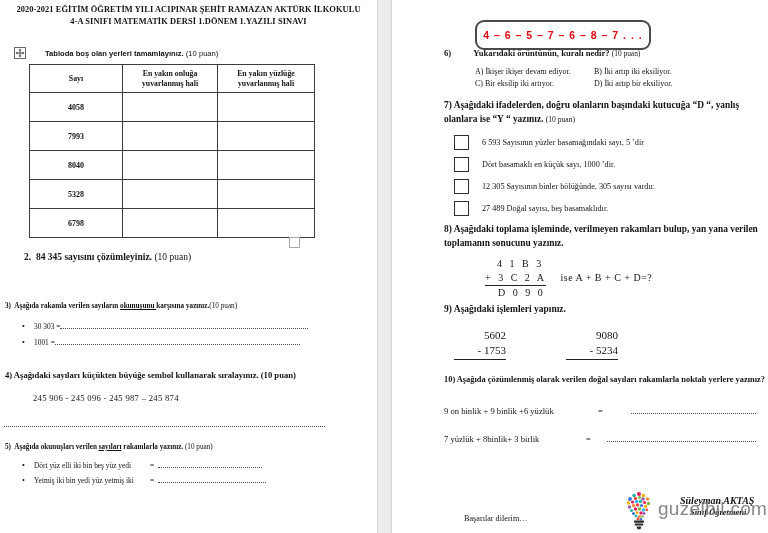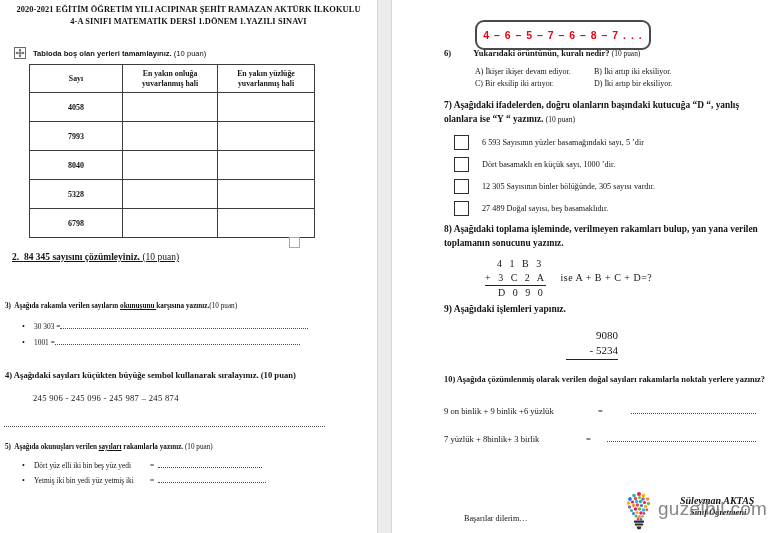--- a/index.html
+++ b/index.html
@@ -5,21 +5,21 @@
   html,body{margin:0;padding:0;}
   body{width:768px;height:533px;overflow:hidden;background:#ffffff;
        font-family:"Liberation Serif", serif;color:#141414;}
   #canvas{position:relative;width:768px;height:533px;background:#ececec;border-radius:30px;}
   .page{position:absolute;top:0;height:533px;background:#ffffff;}
   .page-left{left:0;width:377px;border-right:1px solid #d6d6d6;}
   .page-right{left:391px;width:377px;border-left:1px solid #d6d6d6;}
   .abs{position:absolute;}
   .u{text-decoration:underline;}
   .hdr{width:100%;text-align:center;font-weight:bold;font-size:8.4px;line-height:11.5px;letter-spacing:.1px;}
-  .q1lab{font-family:"Liberation Sans", sans-serif;font-size:7.6px;display:flex;align-items:center;gap:7px;}
+  .q1lab{font-family:"Liberation Sans", sans-serif;font-size:7.6px;display:flex;align-items:center;gap:19px;}
   .q1pts{font-weight:normal;}
   table.rnd{border-collapse:collapse;font-size:7.8px;}
   table.rnd th,table.rnd td{border:1px solid #3c3c3c;text-align:center;vertical-align:middle;padding:0 3px;}
   table.rnd th{font-weight:bold;height:27px;line-height:10px;}
   table.rnd td{height:28px;font-weight:bold;font-size:8px;}
   .cbx-sm{width:9px;height:9px;border:1px solid #a9a9a9;background:#fff;}
   .q2{font-size:9.5px;}
   .q3t,.q5t{font-size:7.2px;font-weight:bold;}
   .pts-n{font-weight:normal;}
   .brow{display:flex;align-items:flex-end;font-size:7.4px;}
@@ -104,21 +104,21 @@
       <tr>
             <td>6798</td>
             <td></td>
             <td></td>
           </tr>
     </tbody>
       </table>
 
     <div class="abs cbx-sm" style="top:237px;left:289px;"></div>
 
-    <div class="abs q2" style="top:252px;left:12px;text-decoration:underline;">
+    <div class="abs q2" style="top:252px;left:24px;">
       <b>2.</b>&nbsp;
       <b>84 345 sayısını çözümleyiniz.</b>
       <span>(10 puan)</span>
     </div>
 
     <div class="abs q3t" style="top:302px;left:5px;">
       <span>3)</span>&nbsp;
       <span>Aşağıda rakamla verilen sayıların </span><span class="u">okunuşunu </span><span>karşısına yazınız.</span><span class="pts-n">(10 puan)</span>
     </div>
     <div class="abs brow" style="top:322px;left:22px;width:286px;">
@@ -202,20 +202,24 @@
     <div class="abs math" style="top:257px;left:58px;margin-left:35px;">
       <div class="mrow" style="padding-left:12px;">4 1 B 3</div>
       <div style="display:flex;align-items:baseline;">
         <span class="addline">+ 3 C 2 A</span>
         <span class="mside">ise  A + B + C + D=?</span>
       </div>
       <div class="mrow" style="padding-left:13px;">D 0 9 0</div>
     </div>
 
     <div class="abs q9t" style="top:304px;left:52px;">9) Aşağıdaki işlemleri yapınız.</div>
+    <div class="abs prob" style="top:328px;left:62px;">
+      <div>5602</div>
+      <div class="under">- 1753</div>
+    </div>
     <div class="abs prob" style="top:328px;left:174px;">
       <div>9080</div>
       <div class="under">- 5234</div>
     </div>
 
     <div class="abs q10t" style="top:373px;left:52px;width:334px;">10) Aşağıda çözümlenmiş olarak verilen doğal sayıları rakamlarla noktalı yerlere yazınız?</div>
     <div class="abs q10r" style="top:406px;left:52px;gap:12px;">
       <span class="lab">9 on binlik  + 9 binlik +6 yüzlük</span>
       <span>=</span>
       <span class="dots"></span>

